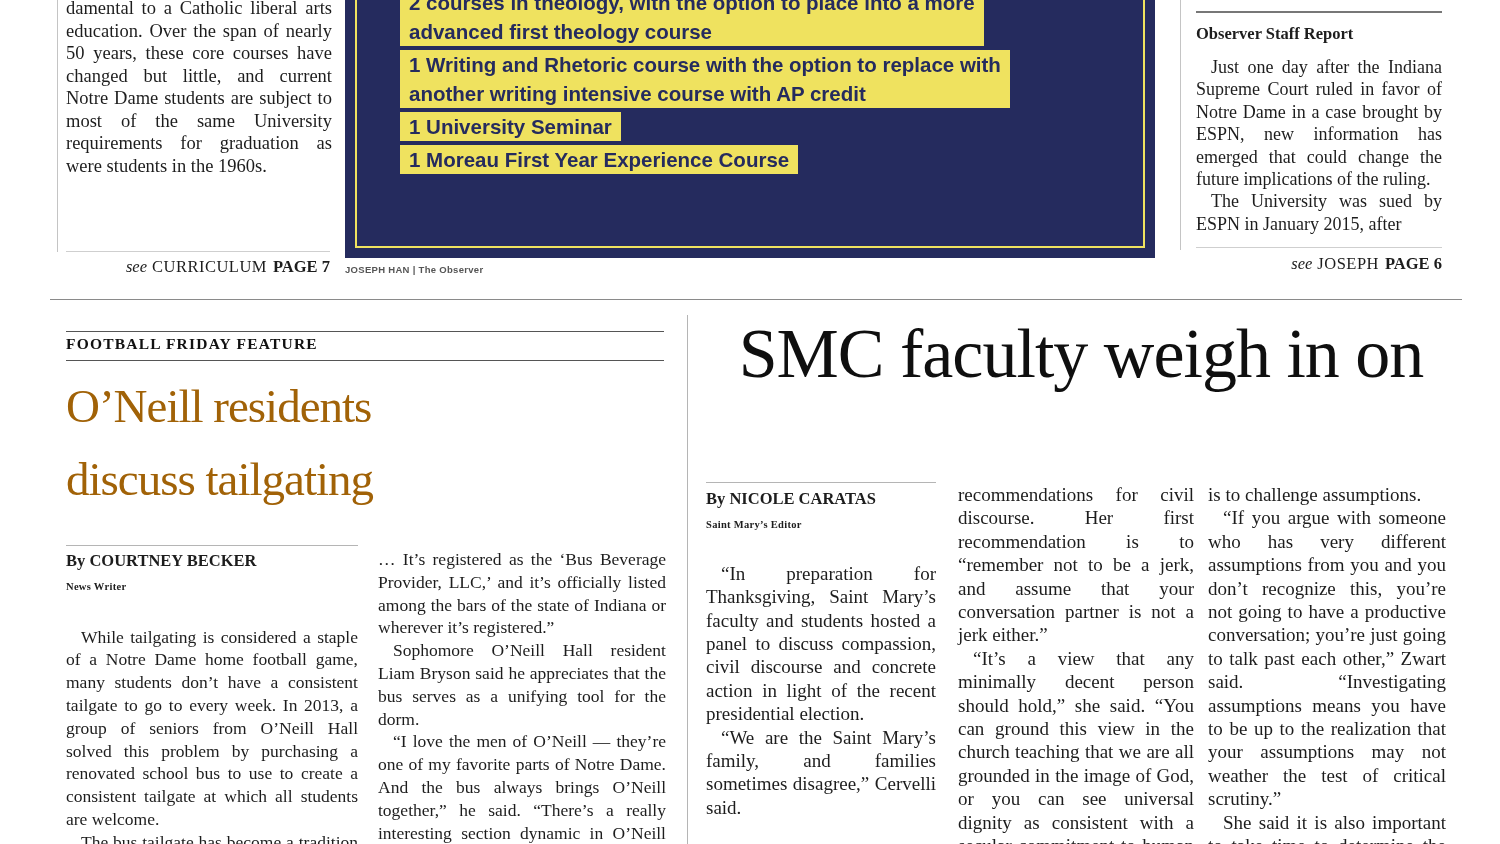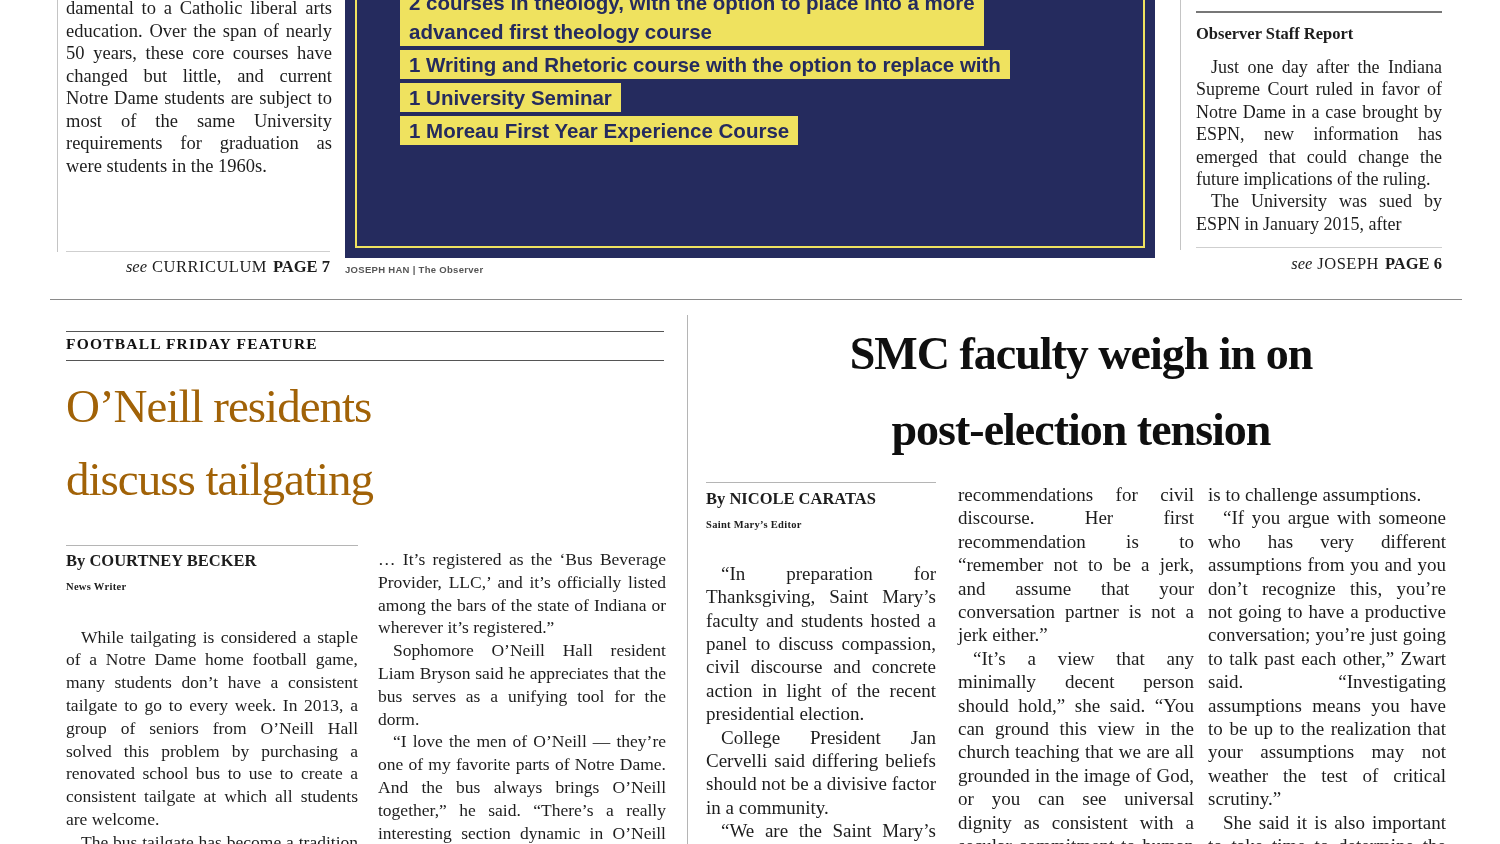--- a/index.html
+++ b/index.html
@@ -54,21 +54,21 @@
   .newscol p.ind { text-indent:15px; }
   .b-rule { height:1px; background:#b5b5b5; }
   .by-name { font-weight:bold; font-size:16.5px; margin-top:4px; }
   .by-role { font-weight:bold; font-size:10.5px; margin-top:3px; letter-spacing:0.3px; }
   .f-col1 { left:66px; top:545px; width:292px; font-size:17.5px; line-height:22.8px; }
   .f-col1 .body { margin-top:27px; }
   .f-col2 { left:378px; top:548px; width:288px; font-size:17.5px; line-height:22.8px; }
 
   
   .smc-headline { position:absolute; left:700px; top:316px; width:762px;
-    text-align:center; font-weight:bold; font-size:46px; line-height:76px;
+    text-align:center; font-weight:normal; font-size:70px; line-height:76px;
     color:#0f0f0f; letter-spacing:-1px; }
   .smc-col { font-size:19px; line-height:23.4px; }
   .smc-col1 { left:706px; top:482px; width:230px; }
   .smc-col1 .body { margin-top:25px; }
   .smc-col2 { left:958px; top:483px; width:236px; }
   .smc-col3 { left:1208px; top:483px; width:238px; }
 </style>
 </head>
 <body>
 
@@ -84,20 +84,21 @@
 
 <div class="gbox">
   <div class="gbox-border"></div>
   <div class="gbox-content">
     <div class="yblock">
       <div>2 courses in theology, with the option to place into a more</div>
       <div>advanced first theology course</div>
     </div>
     <div class="yblock">
       <div>1 Writing and Rhetoric course with the option to replace with</div>
+      <div>another writing intensive course with AP credit</div>
     </div>
     <div class="yblock">
       <div>1 University Seminar</div>
     </div>
     <div class="yblock">
       <div>1 Moreau First Year Experience Course</div>
     </div>
   </div>
 </div>
 <div class="credit">JOSEPH HAN | The Observer</div>
@@ -138,30 +139,28 @@
 <div class="newscol f-col2">
   <p>… It’s registered as the ‘Bus Beverage Provider, LLC,’ and it’s officially listed among the bars of the state of Indiana or wherever it’s registered.”</p>
   <p class="ind">Sophomore O’Neill Hall resident Liam Bryson said he appreciates that the bus serves as a unifying tool for the dorm.</p>
   <p class="ind">“I love the men of O’Neill — they’re one of my favorite parts of Notre Dame. And the bus always brings O’Neill together,” he said. “There’s a really interesting section dynamic in O’Neill where it’s kind of like you’re part of O’Neill</p>
 </div>
 
 <div class="rule-v" style="left:687px; top:315px; height:529px; background:#b5b5b5;"></div>
 
 <div class="smc-headline">
   <div>SMC faculty weigh in on</div>
-  <div>post-election tension</div>
 </div>
 
 <div class="newscol smc-col smc-col1">
   <div class="b-rule"></div>
   <div class="by-name">By NICOLE CARATAS</div>
   <div class="by-role">Saint Mary’s Editor</div>
   <div class="body">
     <p class="ind">“In preparation for Thanksgiving, Saint Mary’s faculty and students hosted a panel to discuss compassion, civil discourse and concrete action in light of the recent presidential election.</p>
-    <p class="ind">College President Jan Cervelli said differing beliefs should not be a divisive factor in a community.</p>
     <p class="ind">“We are the Saint Mary’s family, and families sometimes disagree,” Cervelli said.</p>
   </div>
 </div>
 
 <div class="newscol smc-col smc-col2">
   <p>recommendations for civil discourse. Her first recommendation is to “remember not to be a jerk, and assume that your conversation partner is not a jerk either.”</p>
   <p class="ind">“It’s a view that any minimally decent person should hold,” she said. “You can ground this view in the church teaching that we are all grounded in the image of God, or you can see universal dignity as consistent with a secular commitment to human rights. You can understand</p>
 </div>
 
 <div class="newscol smc-col smc-col3">

